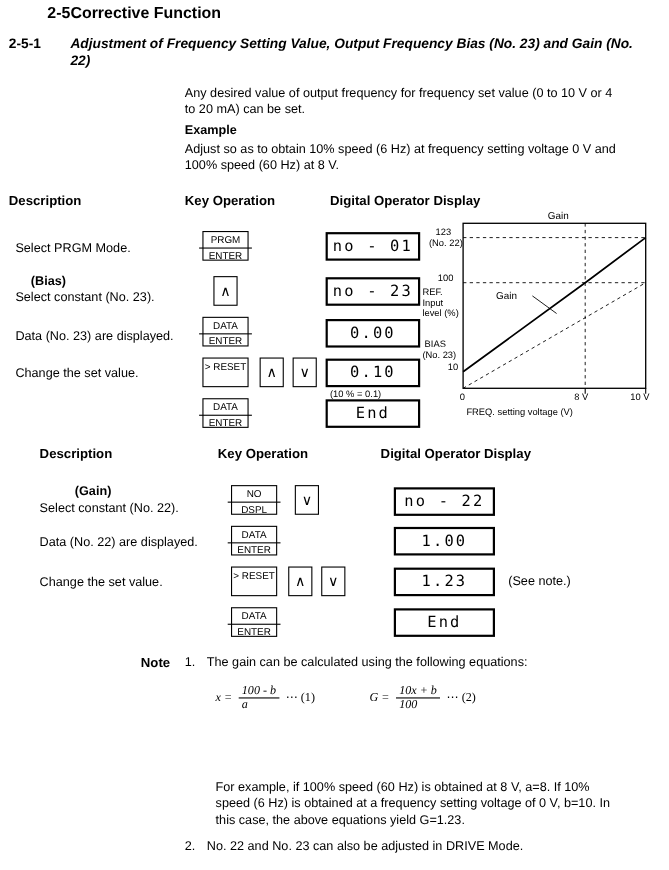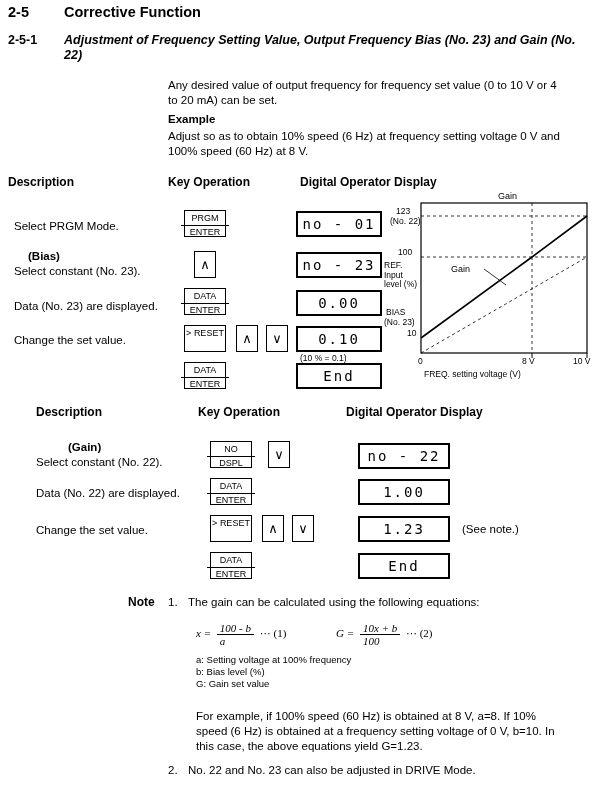--- a/index.html
+++ b/index.html
@@ -23,21 +23,21 @@
   }
 
   
   .h-sec {
     position: absolute;
     left: 8px;
     top: 4px;
     font-size: 14.5px;
     font-weight: bold;
   }
-  .h-sec .num { display: inline-block; width: 56px; }
+  .h-sec .num { display: inline-block; width: 56px; text-align: right; }
 
   .h-sub {
     position: absolute;
     left: 8px;
     top: 33px;
     font-size: 12.5px;
     font-weight: bold;
     width: 580px;
     line-height: 15px;
   }
@@ -378,25 +378,20 @@
   </div>
   <div class="eq" style="left:336px; top:622px;">
     <span>G =</span>
     <span class="frac">
       <span class="top">10x + b</span>
       <span class="bot">100</span>
     </span>
     <span style="font-style:normal">⋯  (2)</span>
   </div>
 
-  <div class="legend">
-    <div>a: Setting voltage at 100% frequency</div>
-    <div>b: Bias level (%)</div>
-    <div>G: Gain set value</div>
-  </div>
 
   <div class="para-ex">For example, if 100% speed (60 Hz) is obtained at 8 V, a=8. If 10% speed (6 Hz) is obtained at a frequency setting voltage of 0 V, b=10. In this case, the above equations yield G=1.23.</div>
 
   <div class="note2">
     <span class="n">2.</span>
     <span class="t">No. 22 and No. 23 can also be adjusted in DRIVE Mode.</span>
   </div>
 
 </div>
 

